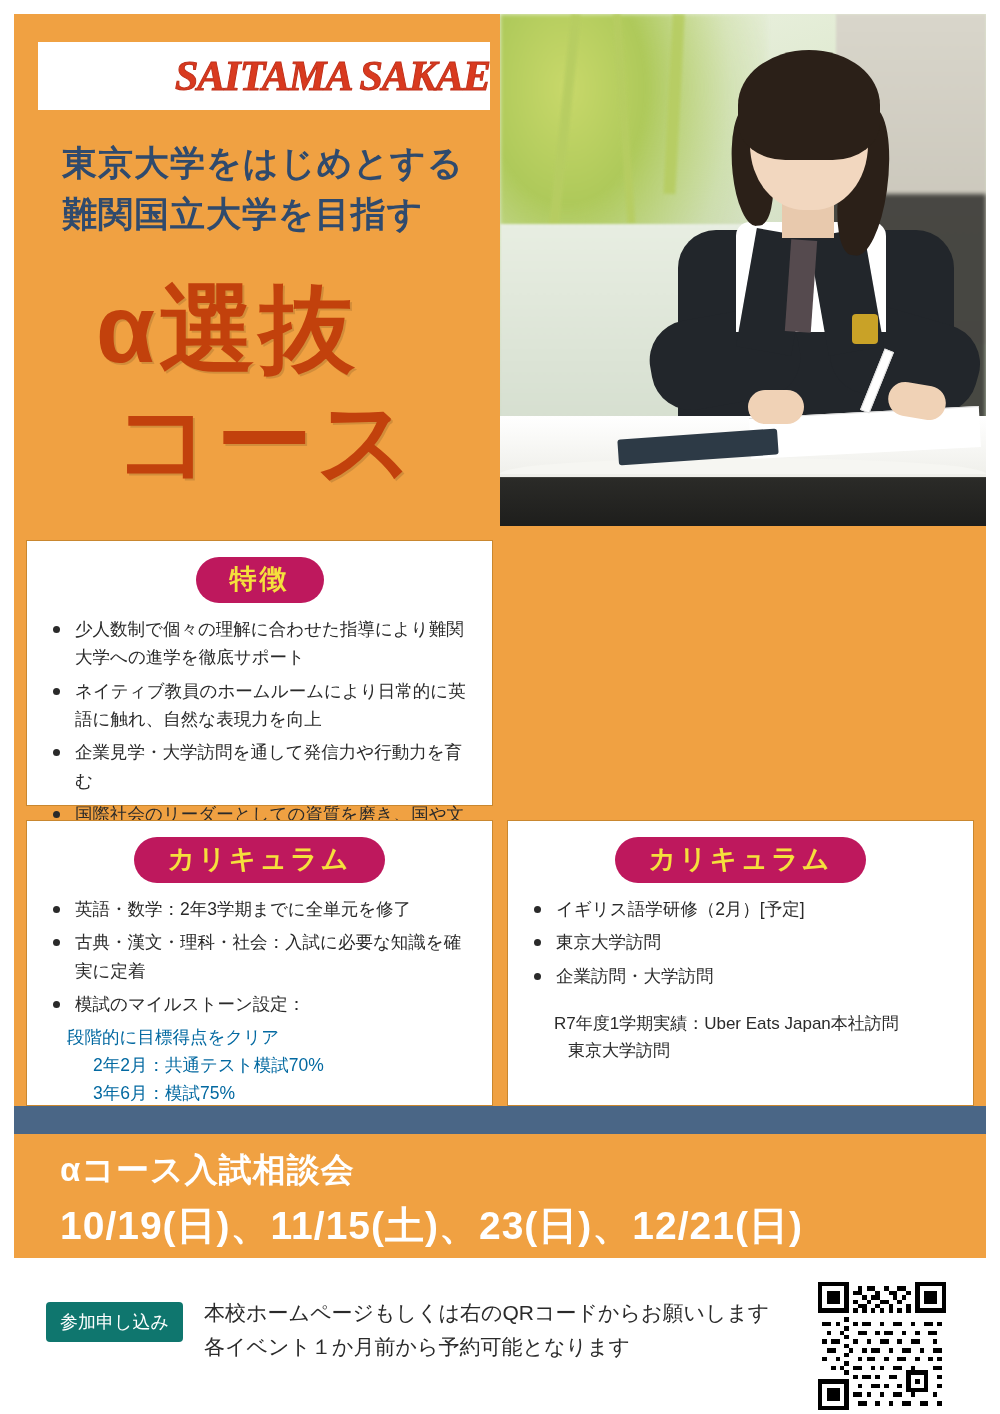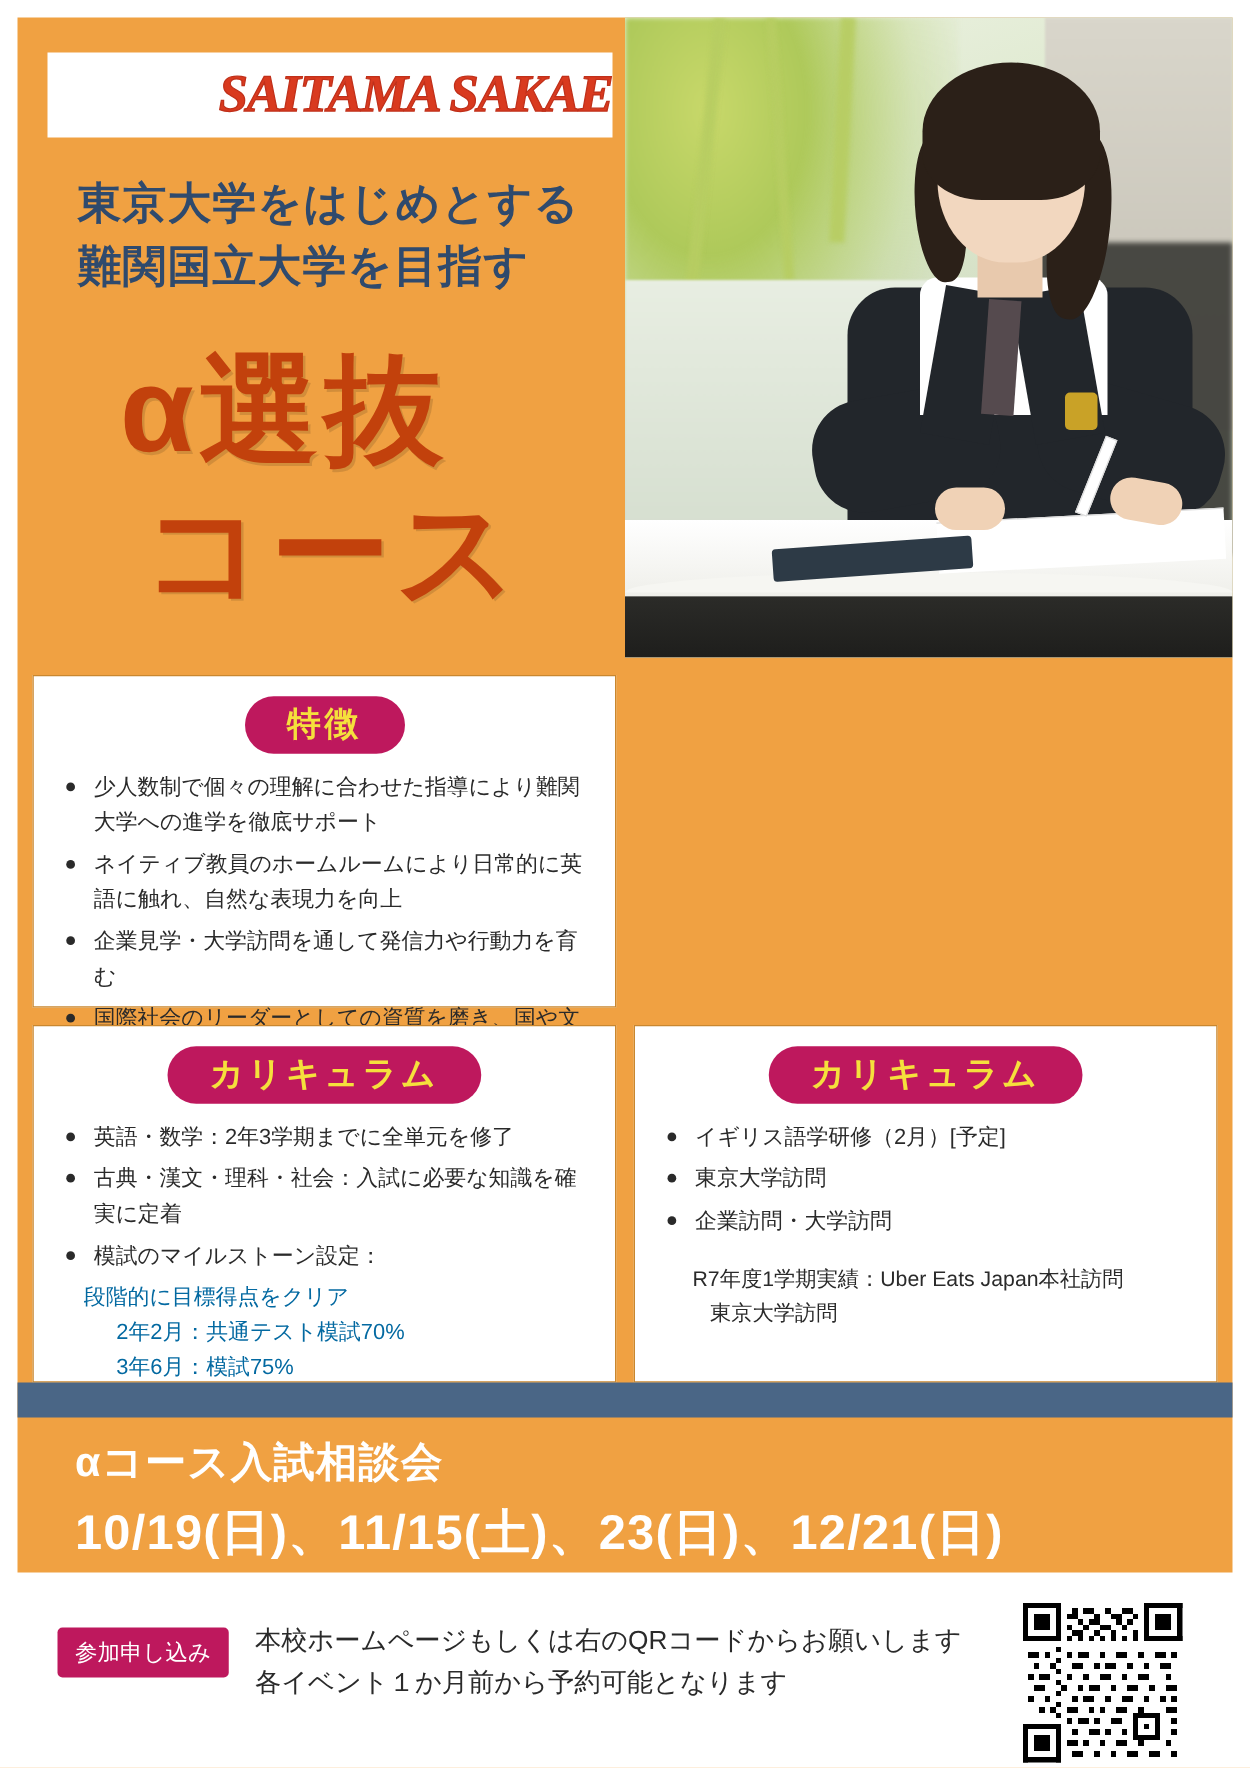--- a/index.html
+++ b/index.html
@@ -328,21 +328,21 @@
     position: absolute;
     left: 0;
     top: 1276px;
     width: 1000px;
     height: 138px;
   }
   .apply-badge {
     position: absolute;
     left: 46px;
     top: 26px;
-    background: #be185d;
+    background: #0f766e;
     color: #ffffff;
     font-size: 18px;
     padding: 8px 14px;
     border-radius: 4px;
     white-space: nowrap;
   }
   .footer-text {
     position: absolute;
     left: 204px;
     top: 20px;

